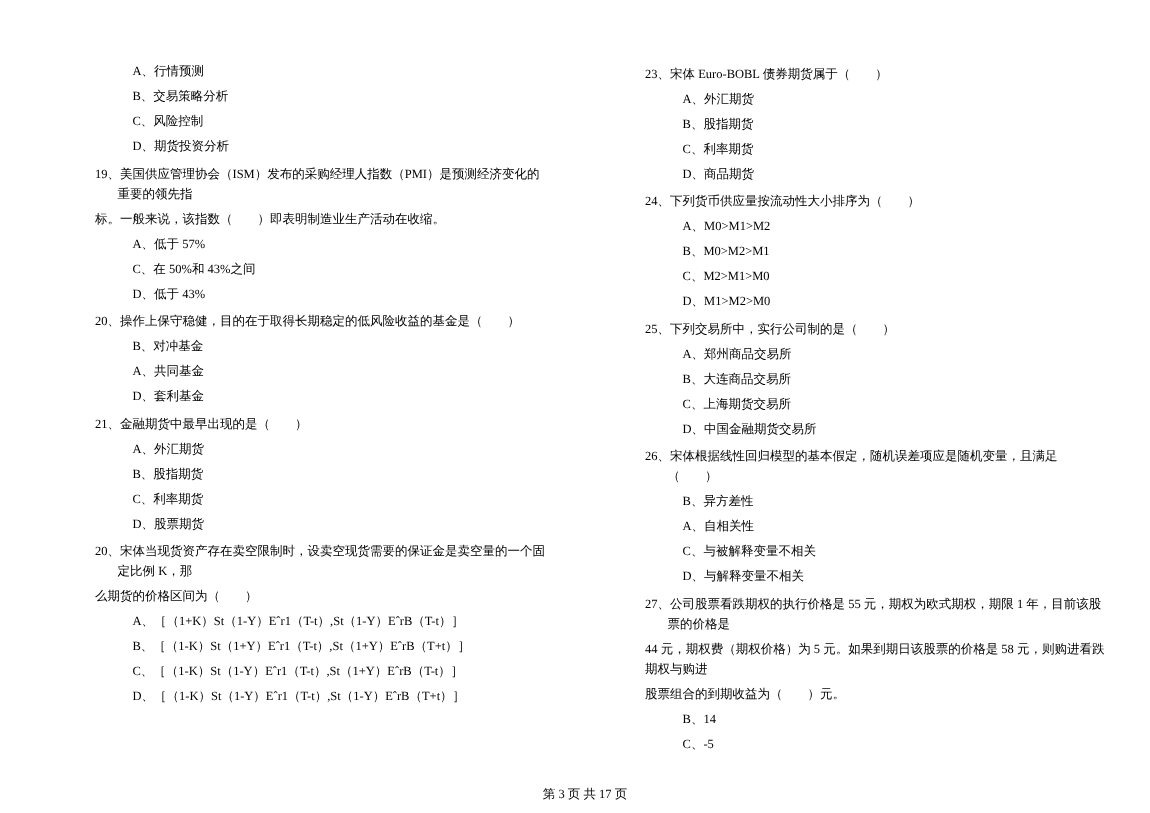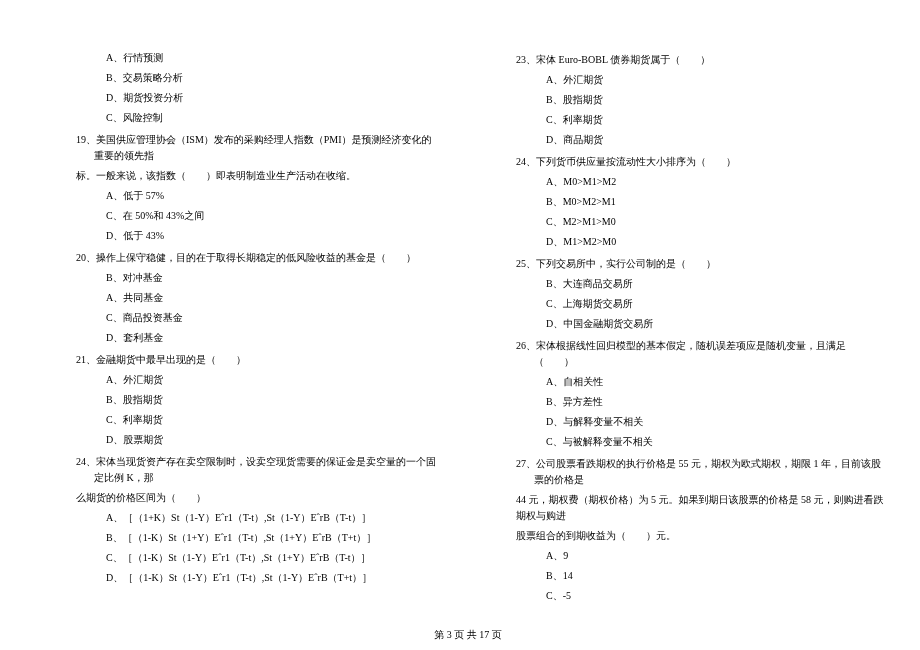--- a/index.html
+++ b/index.html
@@ -52,42 +52,41 @@
       font-size: 10px;
     }
   </style>
 </head>
 <body>
 
 <div class="page">
   <div class="column">
     <div class="option-line">A、行情预测</div>
     <div class="option-line">B、交易策略分析</div>
+    <div class="option-line">C、风险控制</div>
     <div class="option-line">D、期货投资分析</div>
-    <div class="option-line">C、风险控制</div>
 
     <div class="question-line">19、美国供应管理协会（ISM）发布的采购经理人指数（PMI）是预测经济变化的重要的领先指</div>
     <div class="question-cont">标。一般来说，该指数（　　）即表明制造业生产活动在收缩。</div>
     <div class="option-line">A、低于 57%</div>
     <div class="option-line">C、在 50%和 43%之间</div>
     <div class="option-line">D、低于 43%</div>
 
     <div class="question-line">20、操作上保守稳健，目的在于取得长期稳定的低风险收益的基金是（　　）</div>
     <div class="option-line">B、对冲基金</div>
     <div class="option-line">A、共同基金</div>
-    <div class="option-line">C、商品投资基金</div>
     <div class="option-line">D、套利基金</div>
 
     <div class="question-line">21、金融期货中最早出现的是（　　）</div>
     <div class="option-line">A、外汇期货</div>
     <div class="option-line">B、股指期货</div>
     <div class="option-line">C、利率期货</div>
     <div class="option-line">D、股票期货</div>
 
-    <div class="question-line">24、宋体当现货资产存在卖空限制时，设卖空现货需要的保证金是卖空量的一个固定比例 K，那</div>
+    <div class="question-line">20、宋体当现货资产存在卖空限制时，设卖空现货需要的保证金是卖空量的一个固定比例 K，那</div>
     <div class="question-cont">么期货的价格区间为（　　）</div>
     <div class="option-line">A、［（1+K）St（1-Y）Eˆr1（T-t）,St（1-Y）EˆrB（T-t）］</div>
     <div class="option-line">B、［（1-K）St（1+Y）Eˆr1（T-t）,St（1+Y）EˆrB（T+t）］</div>
     <div class="option-line">C、［（1-K）St（1-Y）Eˆr1（T-t）,St（1+Y）EˆrB（T-t）］</div>
     <div class="option-line">D、［（1-K）St（1-Y）Eˆr1（T-t）,St（1-Y）EˆrB（T+t）］</div>
   </div>
 
   <div class="column right">
     <div class="question-line">23、宋体 Euro-BOBL 债券期货属于（　　）</div>
     <div class="option-line">A、外汇期货</div>
@@ -95,32 +94,32 @@
     <div class="option-line">C、利率期货</div>
     <div class="option-line">D、商品期货</div>
 
     <div class="question-line">24、下列货币供应量按流动性大小排序为（　　）</div>
     <div class="option-line">A、M0&gt;M1&gt;M2</div>
     <div class="option-line">B、M0&gt;M2&gt;M1</div>
     <div class="option-line">C、M2&gt;M1&gt;M0</div>
     <div class="option-line">D、M1&gt;M2&gt;M0</div>
 
     <div class="question-line">25、下列交易所中，实行公司制的是（　　）</div>
+    <div class="option-line">A、郑州商品交易所</div>
     <div class="option-line">B、大连商品交易所</div>
     <div class="option-line">C、上海期货交易所</div>
     <div class="option-line">D、中国金融期货交易所</div>
 
     <div class="question-line">26、宋体根据线性回归模型的基本假定，随机误差项应是随机变量，且满足（　　）</div>
+    <div class="option-line">B、异方差性</div>
     <div class="option-line">A、自相关性</div>
-    <div class="option-line">B、异方差性</div>
+    <div class="option-line">C、与被解释变量不相关</div>
     <div class="option-line">D、与解释变量不相关</div>
-    <div class="option-line">C、与被解释变量不相关</div>
 
     <div class="question-line">27、公司股票看跌期权的执行价格是 55 元，期权为欧式期权，期限 1 年，目前该股票的价格是</div>
     <div class="question-cont">44 元，期权费（期权价格）为 5 元。如果到期日该股票的价格是 58 元，则购进看跌期权与购进</div>
     <div class="question-cont">股票组合的到期收益为（　　）元。</div>
-    <div class="option-line">A、9</div>
     <div class="option-line">B、14</div>
     <div class="option-line">C、-5</div>
   </div>
 </div>
 
 <div class="footer">第 3 页 共 17 页</div>
 
 </body></html>

